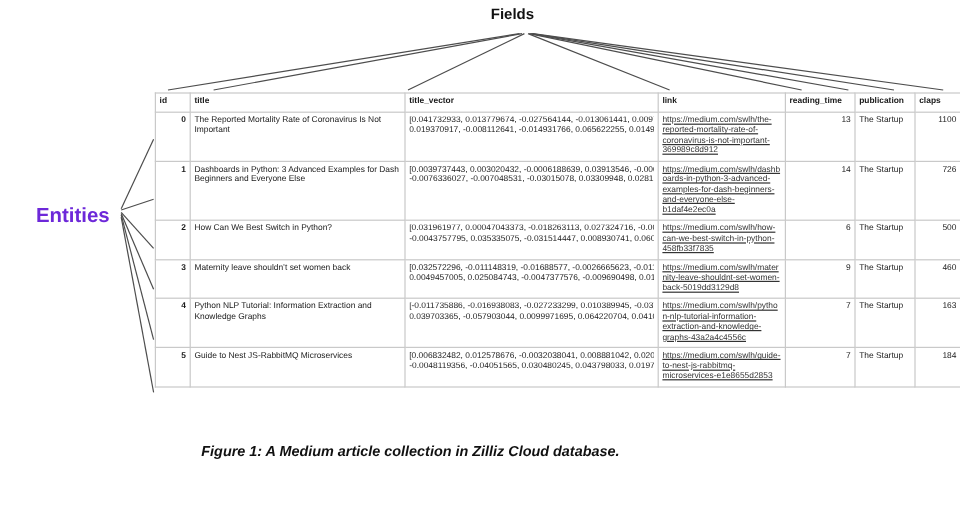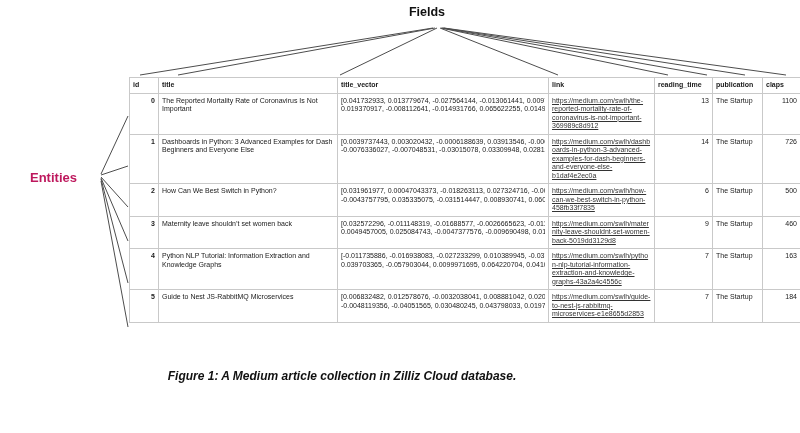--- a/index.html
+++ b/index.html
@@ -7,21 +7,21 @@
     position:relative;width:800px;height:433px;background:#ffffff;overflow:hidden;
     font-family:"Liberation Sans",sans-serif;color:#1a1a1a;
   }
   svg.connectors{position:absolute;left:0;top:0;width:800px;height:433px;pointer-events:none;}
   .fields-label{
     position:absolute;left:427px;top:5px;transform:translateX(-50%);
     font-size:12.5px;font-weight:bold;color:#111;
   }
   .entities-label{
     position:absolute;left:30px;top:170px;
-    font-size:13px;font-weight:bold;color:#be185d;
+    font-size:17px;font-weight:bold;color:#6d28d9;
   }
   .figure-caption{
     position:absolute;left:0;top:369px;width:684px;text-align:center;
     font-size:12px;font-weight:bold;font-style:italic;color:#111;
   }
   table.collection{
     position:absolute;left:129px;top:77px;
     border-collapse:collapse;table-layout:fixed;width:660px;
     font-size:7px;line-height:8.5px;
   }

